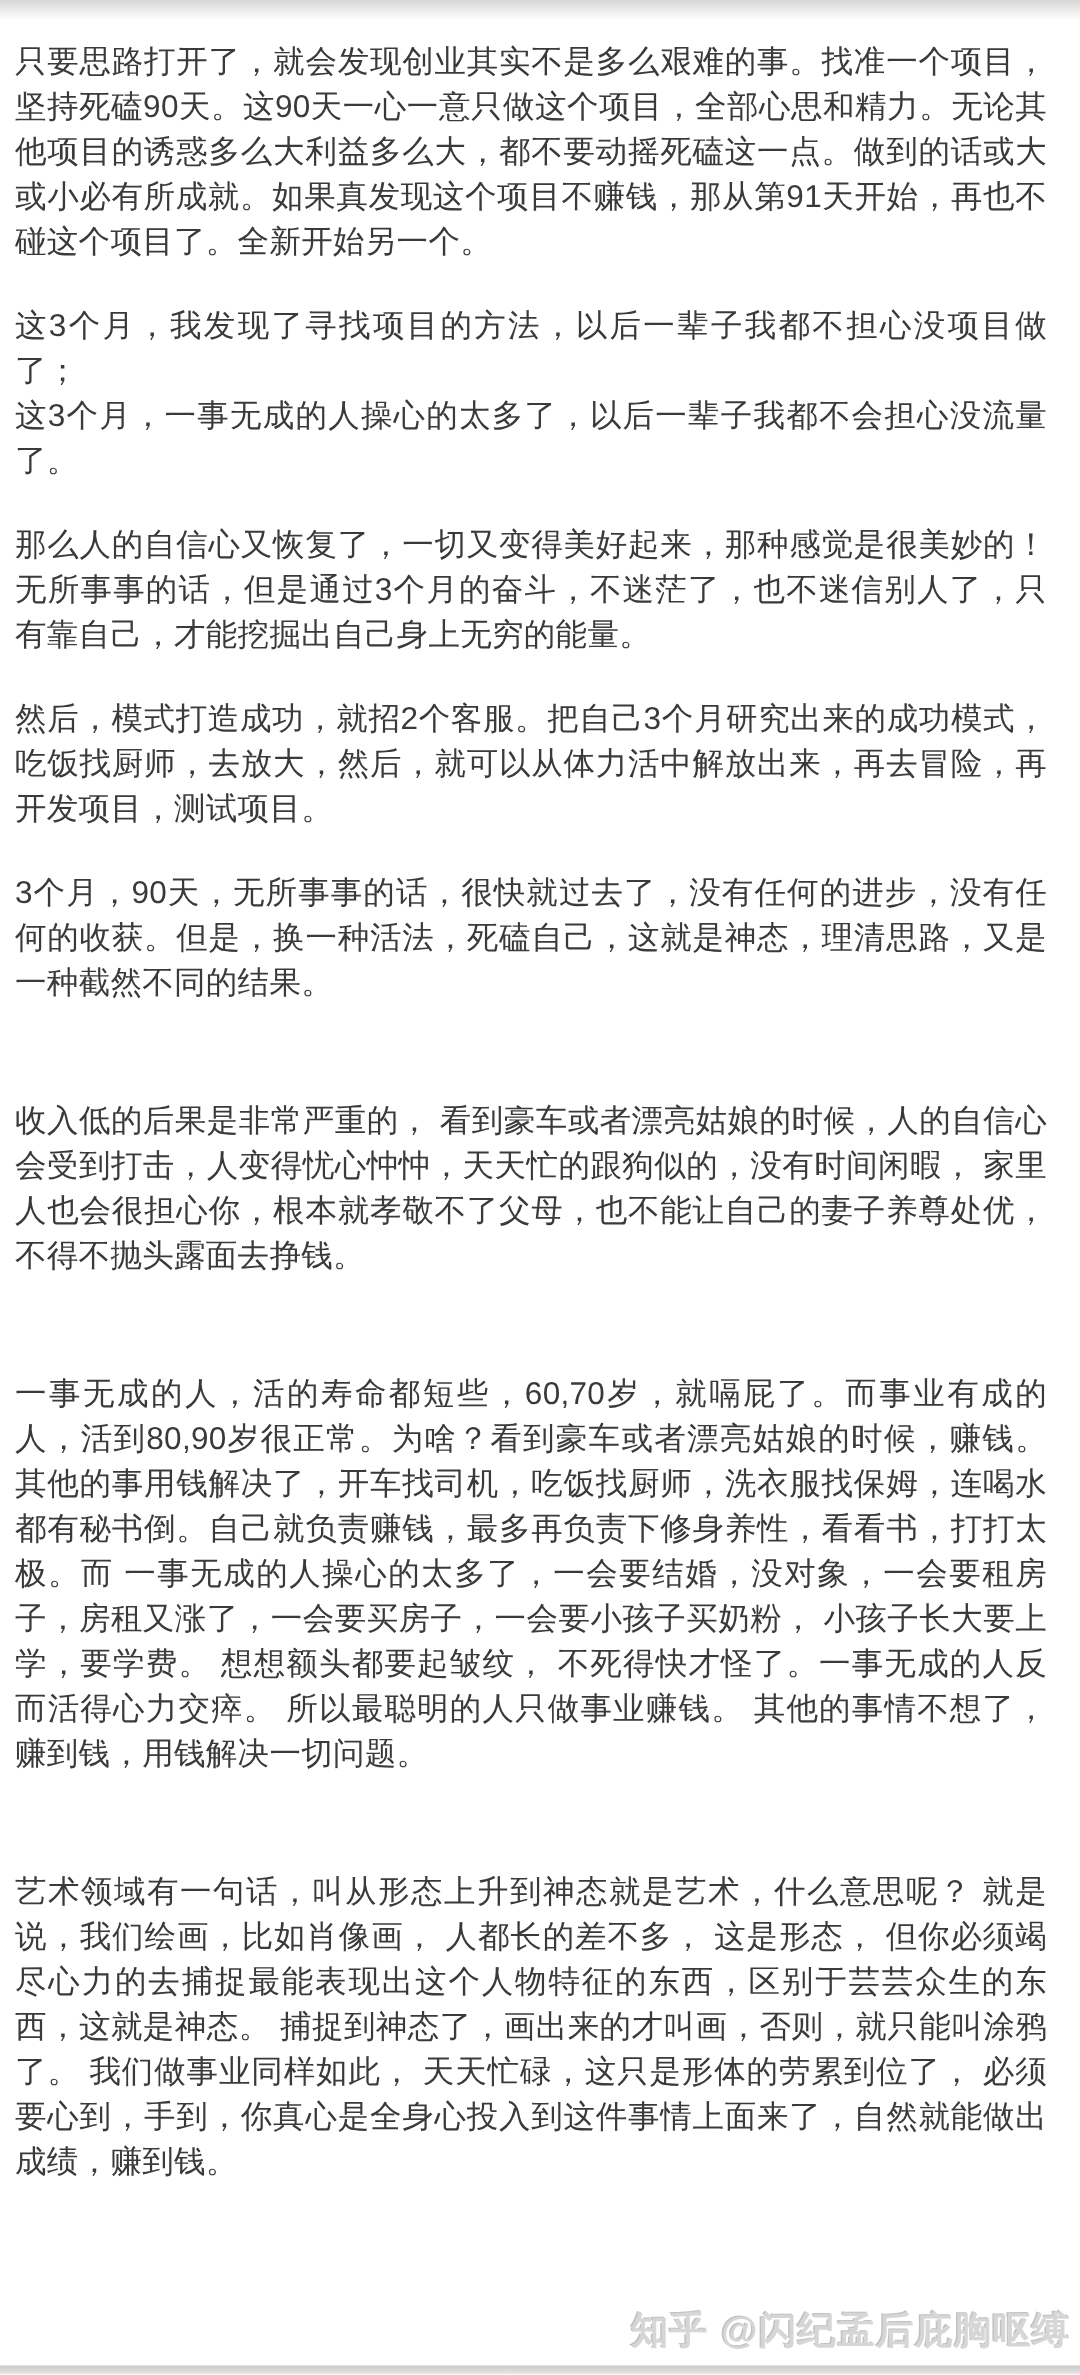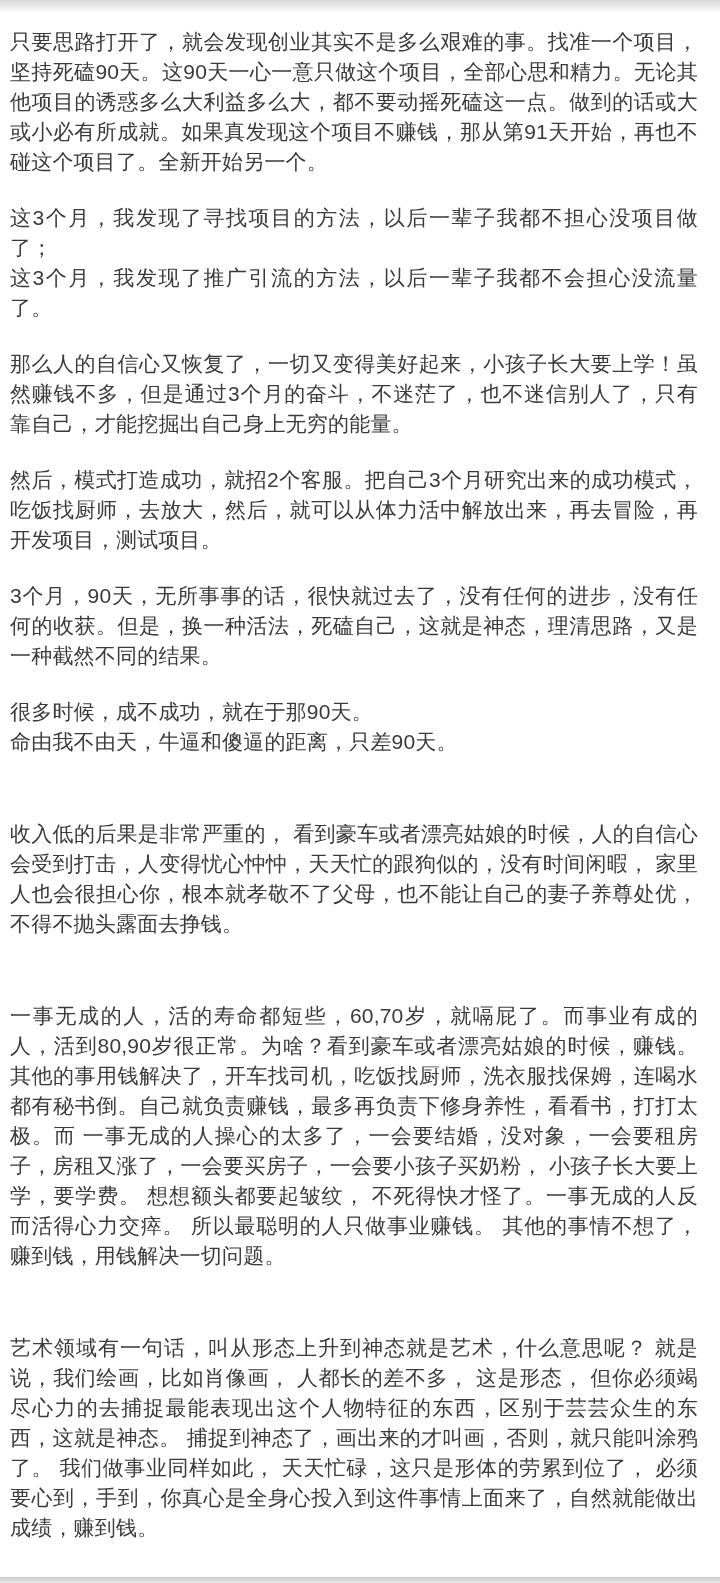--- a/index.html
+++ b/index.html
@@ -46,27 +46,26 @@
 </style>
 </head>
 <body>
 
 <div class="screen" style="background: rgb(255, 255, 255);">
   <div class="top-band"></div>
   <div class="content">
 
   <p class="para" style="color: rgb(58, 58, 58);">只要思路打开了，就会发现创业其实不是多么艰难的事。找准一个项目，坚持死磕90天。这90天一心一意只做这个项目，全部心思和精力。无论其他项目的诱惑多么大利益多么大，都不要动摇死磕这一点。做到的话或大或小必有所成就。如果真发现这个项目不赚钱，那从第91天开始，再也不碰这个项目了。全新开始另一个。</p>
       <p class="para" style="color: rgb(58, 58, 58);">这3个月，我发现了寻找项目的方法，以后一辈子我都不担心没项目做了；
-这3个月，我发现了推广引流的方法，以后一辈子我都不会担心没流量了。</p>
-      <p class="para" style="color: rgb(58, 58, 58);">那么人的自信心又恢复了，一切又变得美好起来，小孩子长大要上学！虽然赚钱不多，但是通过3个月的奋斗，不迷茫了，也不迷信别人了，只有靠自己，才能挖掘出自己身上无穷的能量。</p>
+这3个月，一事无成的人操心的太多了，以后一辈子我都不会担心没流量了。</p>
+      <p class="para" style="color: rgb(58, 58, 58);">那么人的自信心又恢复了，一切又变得美好起来，那种感觉是很美妙的！无所事事的话，但是通过3个月的奋斗，不迷茫了，也不迷信别人了，只有靠自己，才能挖掘出自己身上无穷的能量。</p>
       <p class="para" style="color: rgb(58, 58, 58);">然后，模式打造成功，就招2个客服。把自己3个月研究出来的成功模式，吃饭找厨师，去放大，然后，就可以从体力活中解放出来，再去冒险，再开发项目，测试项目。</p>
       <p class="para" style="color: rgb(58, 58, 58);">3个月，90天，无所事事的话，很快就过去了，没有任何的进步，没有任何的收获。但是，换一种活法，死磕自己，这就是神态，理清思路，又是一种截然不同的结果。</p>
-      <p class="para" style="color: rgb(58, 58, 58);">很多时候，成不成功，就在于那90天。
-命由我不由天，牛逼和傻逼的距离，只差90天。</p>
       <p class="para blank" style="color: rgb(58, 58, 58);"></p>
       <p class="para" style="color: rgb(58, 58, 58);">收入低的后果是非常严重的， 看到豪车或者漂亮姑娘的时候，人的自信心会受到打击，人变得忧心忡忡，天天忙的跟狗似的，没有时间闲暇， 家里人也会很担心你，根本就孝敬不了父母，也不能让自己的妻子养尊处优，不得不抛头露面去挣钱。</p>
       <p class="para blank" style="color: rgb(58, 58, 58);"></p>
       <p class="para" style="color: rgb(58, 58, 58);">一事无成的人，活的寿命都短些，60,70岁，就嗝屁了。而事业有成的人，活到80,90岁很正常。为啥？看到豪车或者漂亮姑娘的时候，赚钱。 其他的事用钱解决了，开车找司机，吃饭找厨师，洗衣服找保姆，连喝水都有秘书倒。自己就负责赚钱，最多再负责下修身养性，看看书，打打太极。而 一事无成的人操心的太多了，一会要结婚，没对象，一会要租房子，房租又涨了，一会要买房子，一会要小孩子买奶粉， 小孩子长大要上学，要学费。 想想额头都要起皱纹， 不死得快才怪了。一事无成的人反而活得心力交瘁。 所以最聪明的人只做事业赚钱。 其他的事情不想了，赚到钱，用钱解决一切问题。</p>
       <p class="para blank" style="color: rgb(58, 58, 58);"></p>
       <p class="para" style="color: rgb(58, 58, 58);">艺术领域有一句话，叫从形态上升到神态就是艺术，什么意思呢？ 就是说，我们绘画，比如肖像画， 人都长的差不多， 这是形态， 但你必须竭尽心力的去捕捉最能表现出这个人物特征的东西，区别于芸芸众生的东西，这就是神态。 捕捉到神态了，画出来的才叫画，否则，就只能叫涂鸦了。 我们做事业同样如此， 天天忙碌，这只是形体的劳累到位了， 必须要心到，手到，你真心是全身心投入到这件事情上面来了，自然就能做出成绩，赚到钱。</p>
     </div>
+  <div class="watermark" style="color: rgb(214, 214, 214);">知乎 @闪纪孟后庇胸呕缚</div>
   <div class="bottom-band"></div>
 </div>
 
 </body></html>

